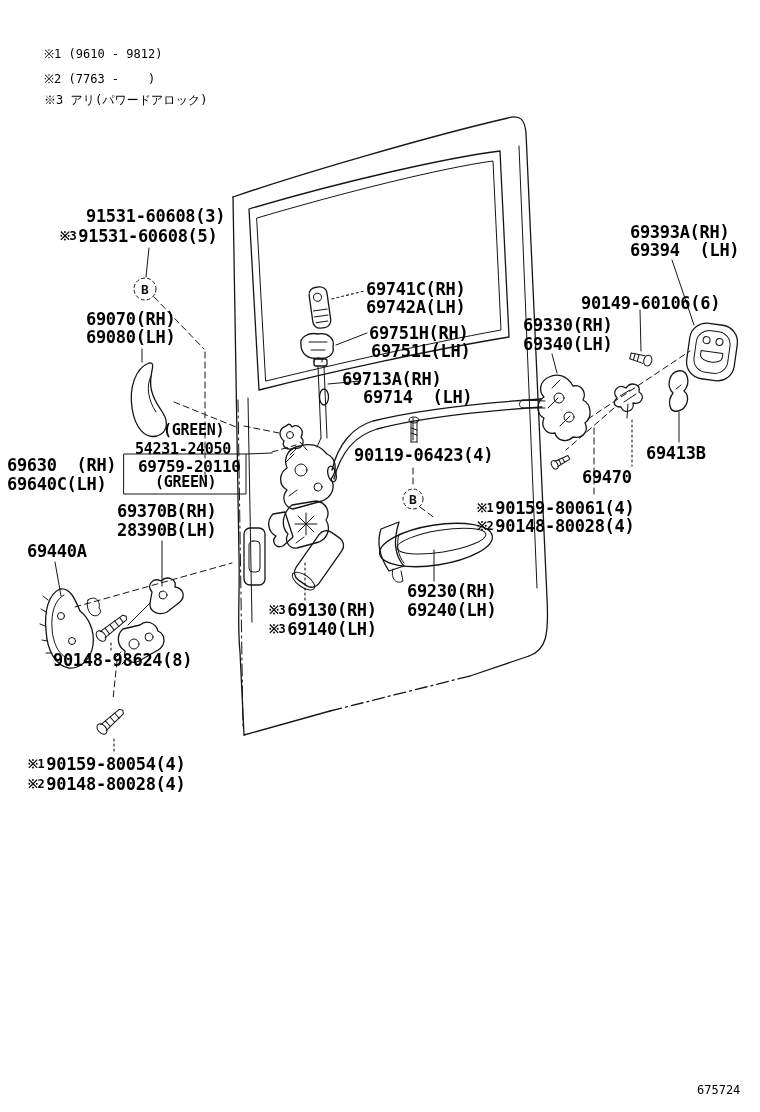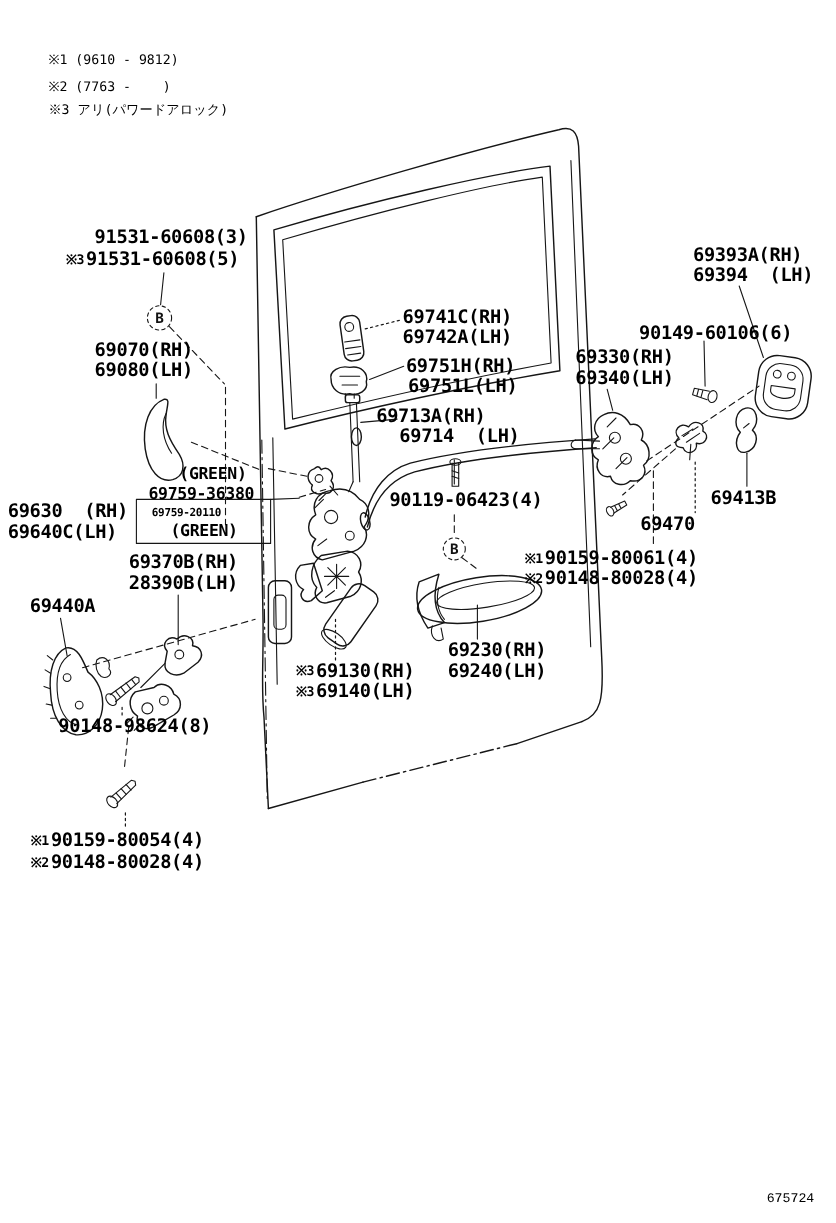--- a/index.html
+++ b/index.html
@@ -2,21 +2,21 @@
 <html><head>
 <meta charset="utf-8">
 <style>
   html,body{margin:0;padding:0;background:#fff;}
   .page{position:relative;width:760px;height:1112px;background:#ffffff;overflow:hidden;
         font-family:"DejaVu Sans Mono","Liberation Mono",monospace;color:#000;}
   .lbl{position:absolute;font-size:17px;font-weight:700;line-height:17px;letter-spacing:-0.3px;white-space:pre;}
   .row{display:flex;align-items:center;}
   .pref{font-size:12px;font-weight:700;margin-right:2px;letter-spacing:-0.5px;}
   .note{position:absolute;font-size:12px;font-weight:500;line-height:15px;white-space:pre;}
-  .doc{position:absolute;font-size:12px;font-weight:500;font-family:Liberation Mono, monospace;}
+  .doc{position:absolute;font-size:12px;font-weight:500;}
   svg{position:absolute;left:0;top:0;}
   .ln{stroke:#161616;fill:none;stroke-width:1.3;stroke-linecap:round;stroke-linejoin:round;}
   .thin{stroke-width:1;}
   .dash{stroke-dasharray:6 4;stroke-width:1;}
   .dots{stroke-dasharray:2 3;stroke-width:1.1;}
   .dashdot{stroke-dasharray:12 4 2 4;}
   .btxt{fill:#111;stroke:none;font:700 13px "DejaVu Sans Mono",monospace;}
 </style>
 </head>
 <body>
@@ -250,22 +250,22 @@
   <div class="lbl" style="left:523px;top:317px">69330(RH)</div>
   <div class="lbl" style="left:523px;top:336px">69340(LH)</div>
 
   <div class="lbl" style="left:630px;top:224px">69393A(RH)</div>
   <div class="lbl" style="left:630px;top:242px">69394  (LH)</div>
 
   <div class="lbl" style="left:7px;top:457px">69630  (RH)</div>
   <div class="lbl" style="left:7px;top:476px">69640C(LH)</div>
 
   <div class="lbl" style="left:163px;top:422px;font-size:15px">(GREEN)</div>
-  <div class="lbl" style="left:135px;top:441px;font-size:15px">69759-36380</div>
-  <div class="lbl" style="left:138px;top:458px;font-size:10px">69759-20110</div>
+  <div class="lbl" style="left:135px;top:441px;font-size:15px">54231-24050</div>
+  <div class="lbl" style="left:138px;top:458px;font-size:16px">69759-20110</div>
   <div class="lbl" style="left:155px;top:474px;font-size:15px">(GREEN)</div>
 
   <div class="lbl" style="left:117px;top:503px">69370B(RH)</div>
   <div class="lbl" style="left:117px;top:522px">28390B(LH)</div>
 
   <div class="lbl" style="left:27px;top:543px">69440A</div>
   <div class="lbl" style="left:53px;top:652px">90148-98624(8)</div>
 
   <div class="lbl row" style="left:28px;top:756px">
     <span class="pref">※1</span>

